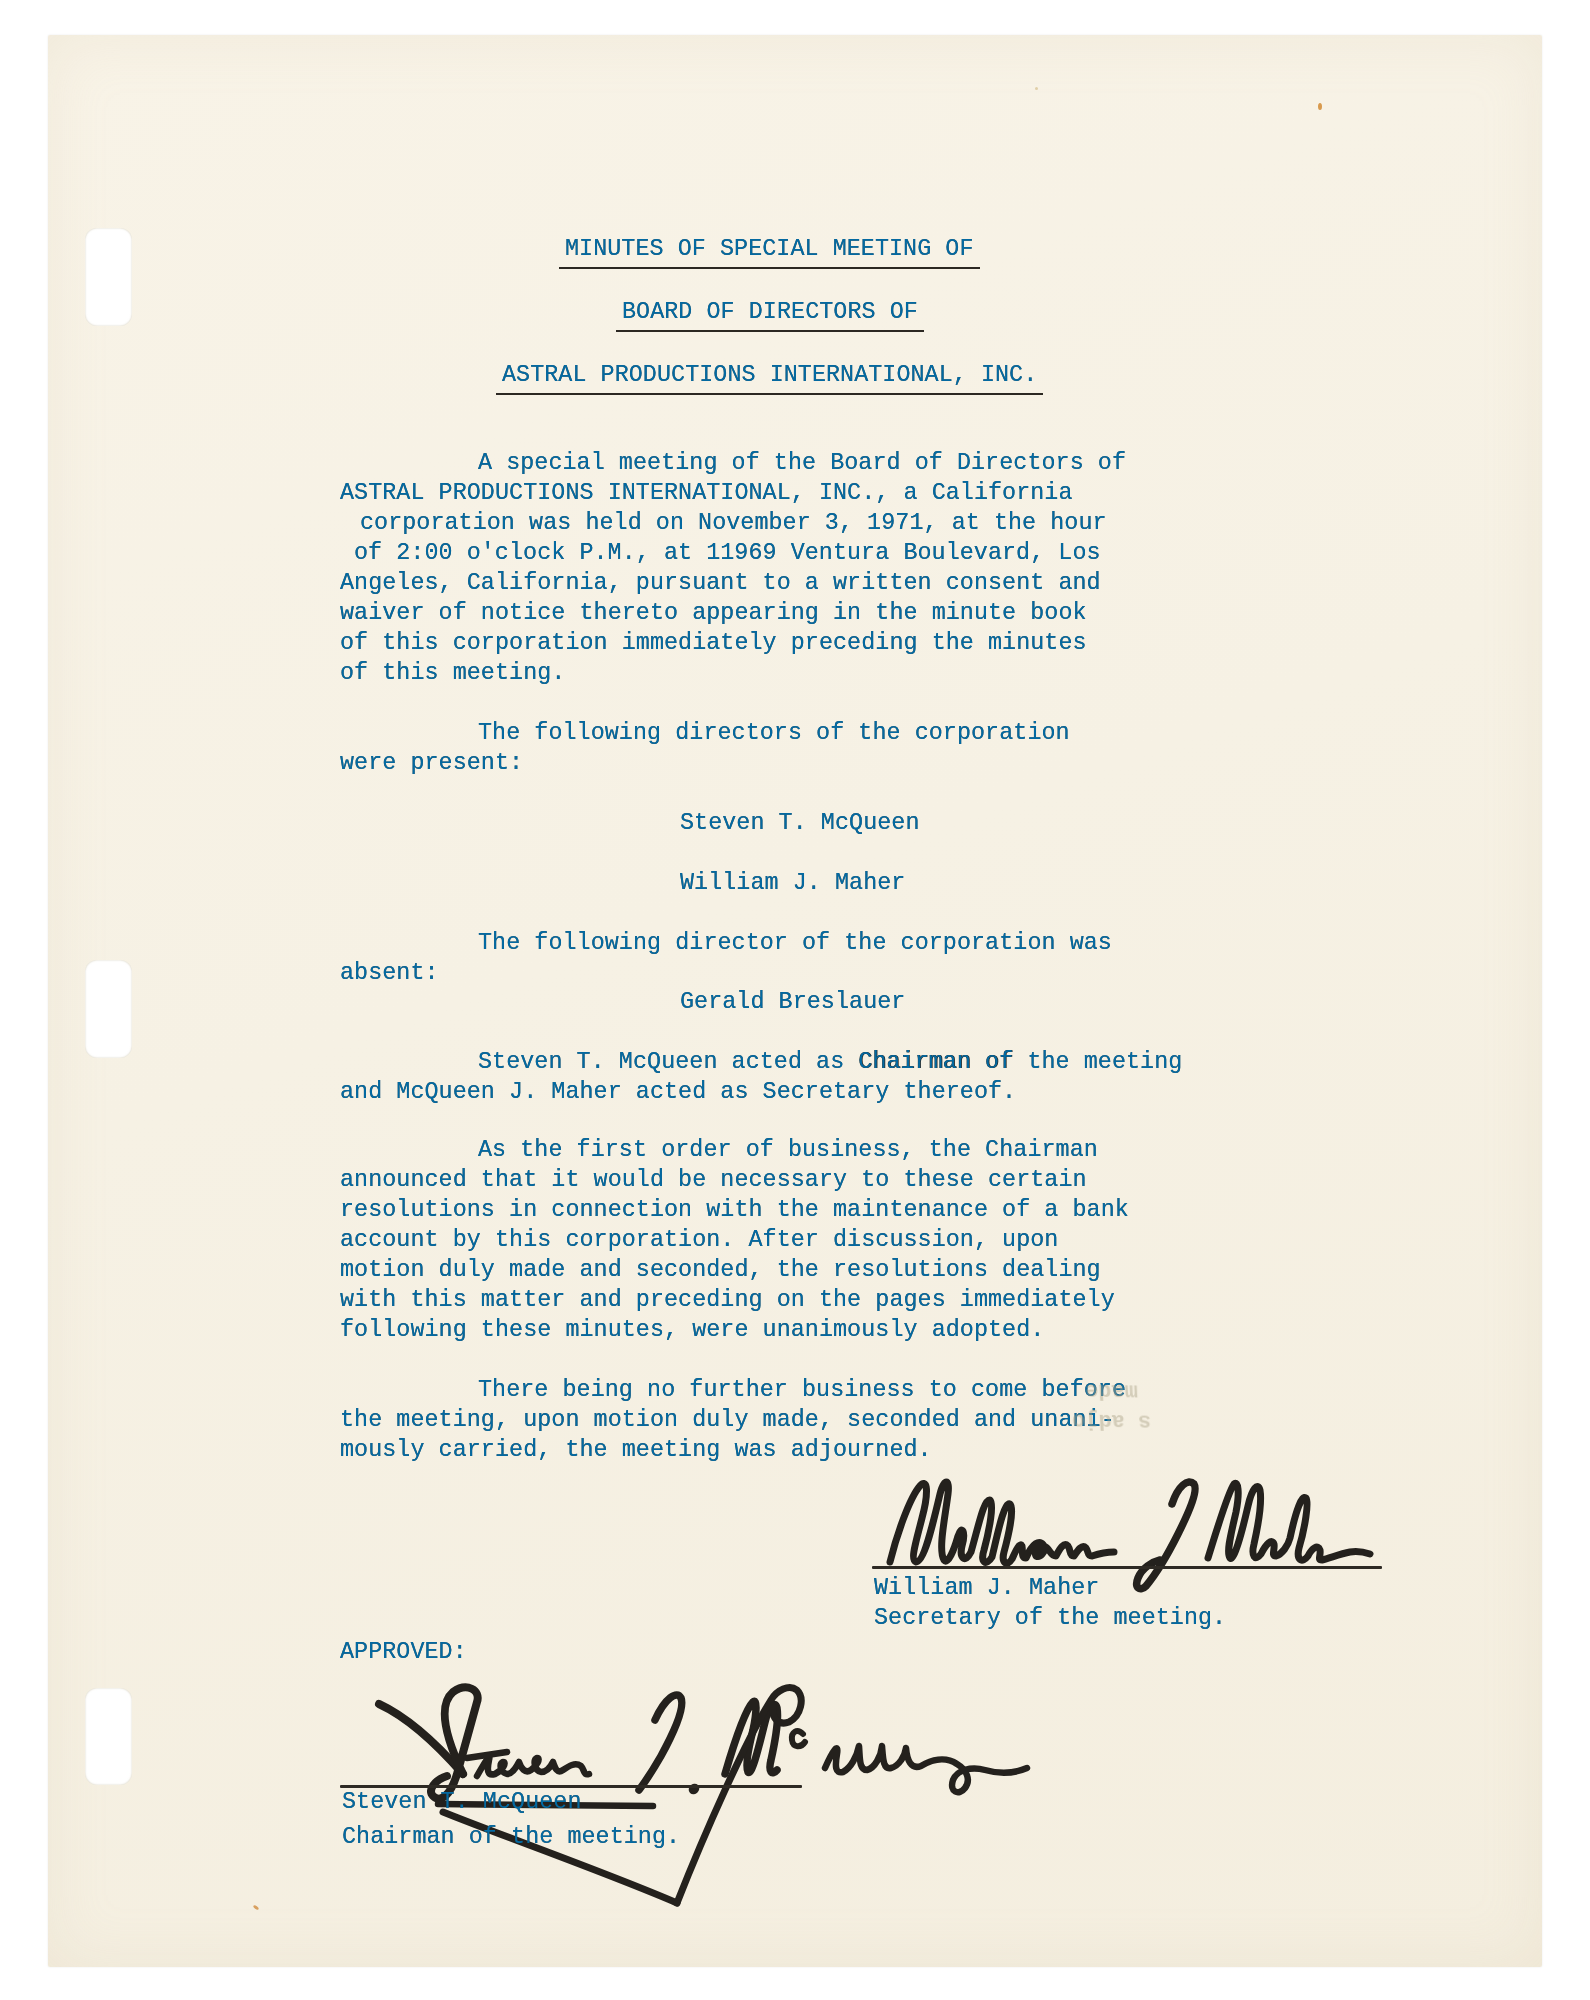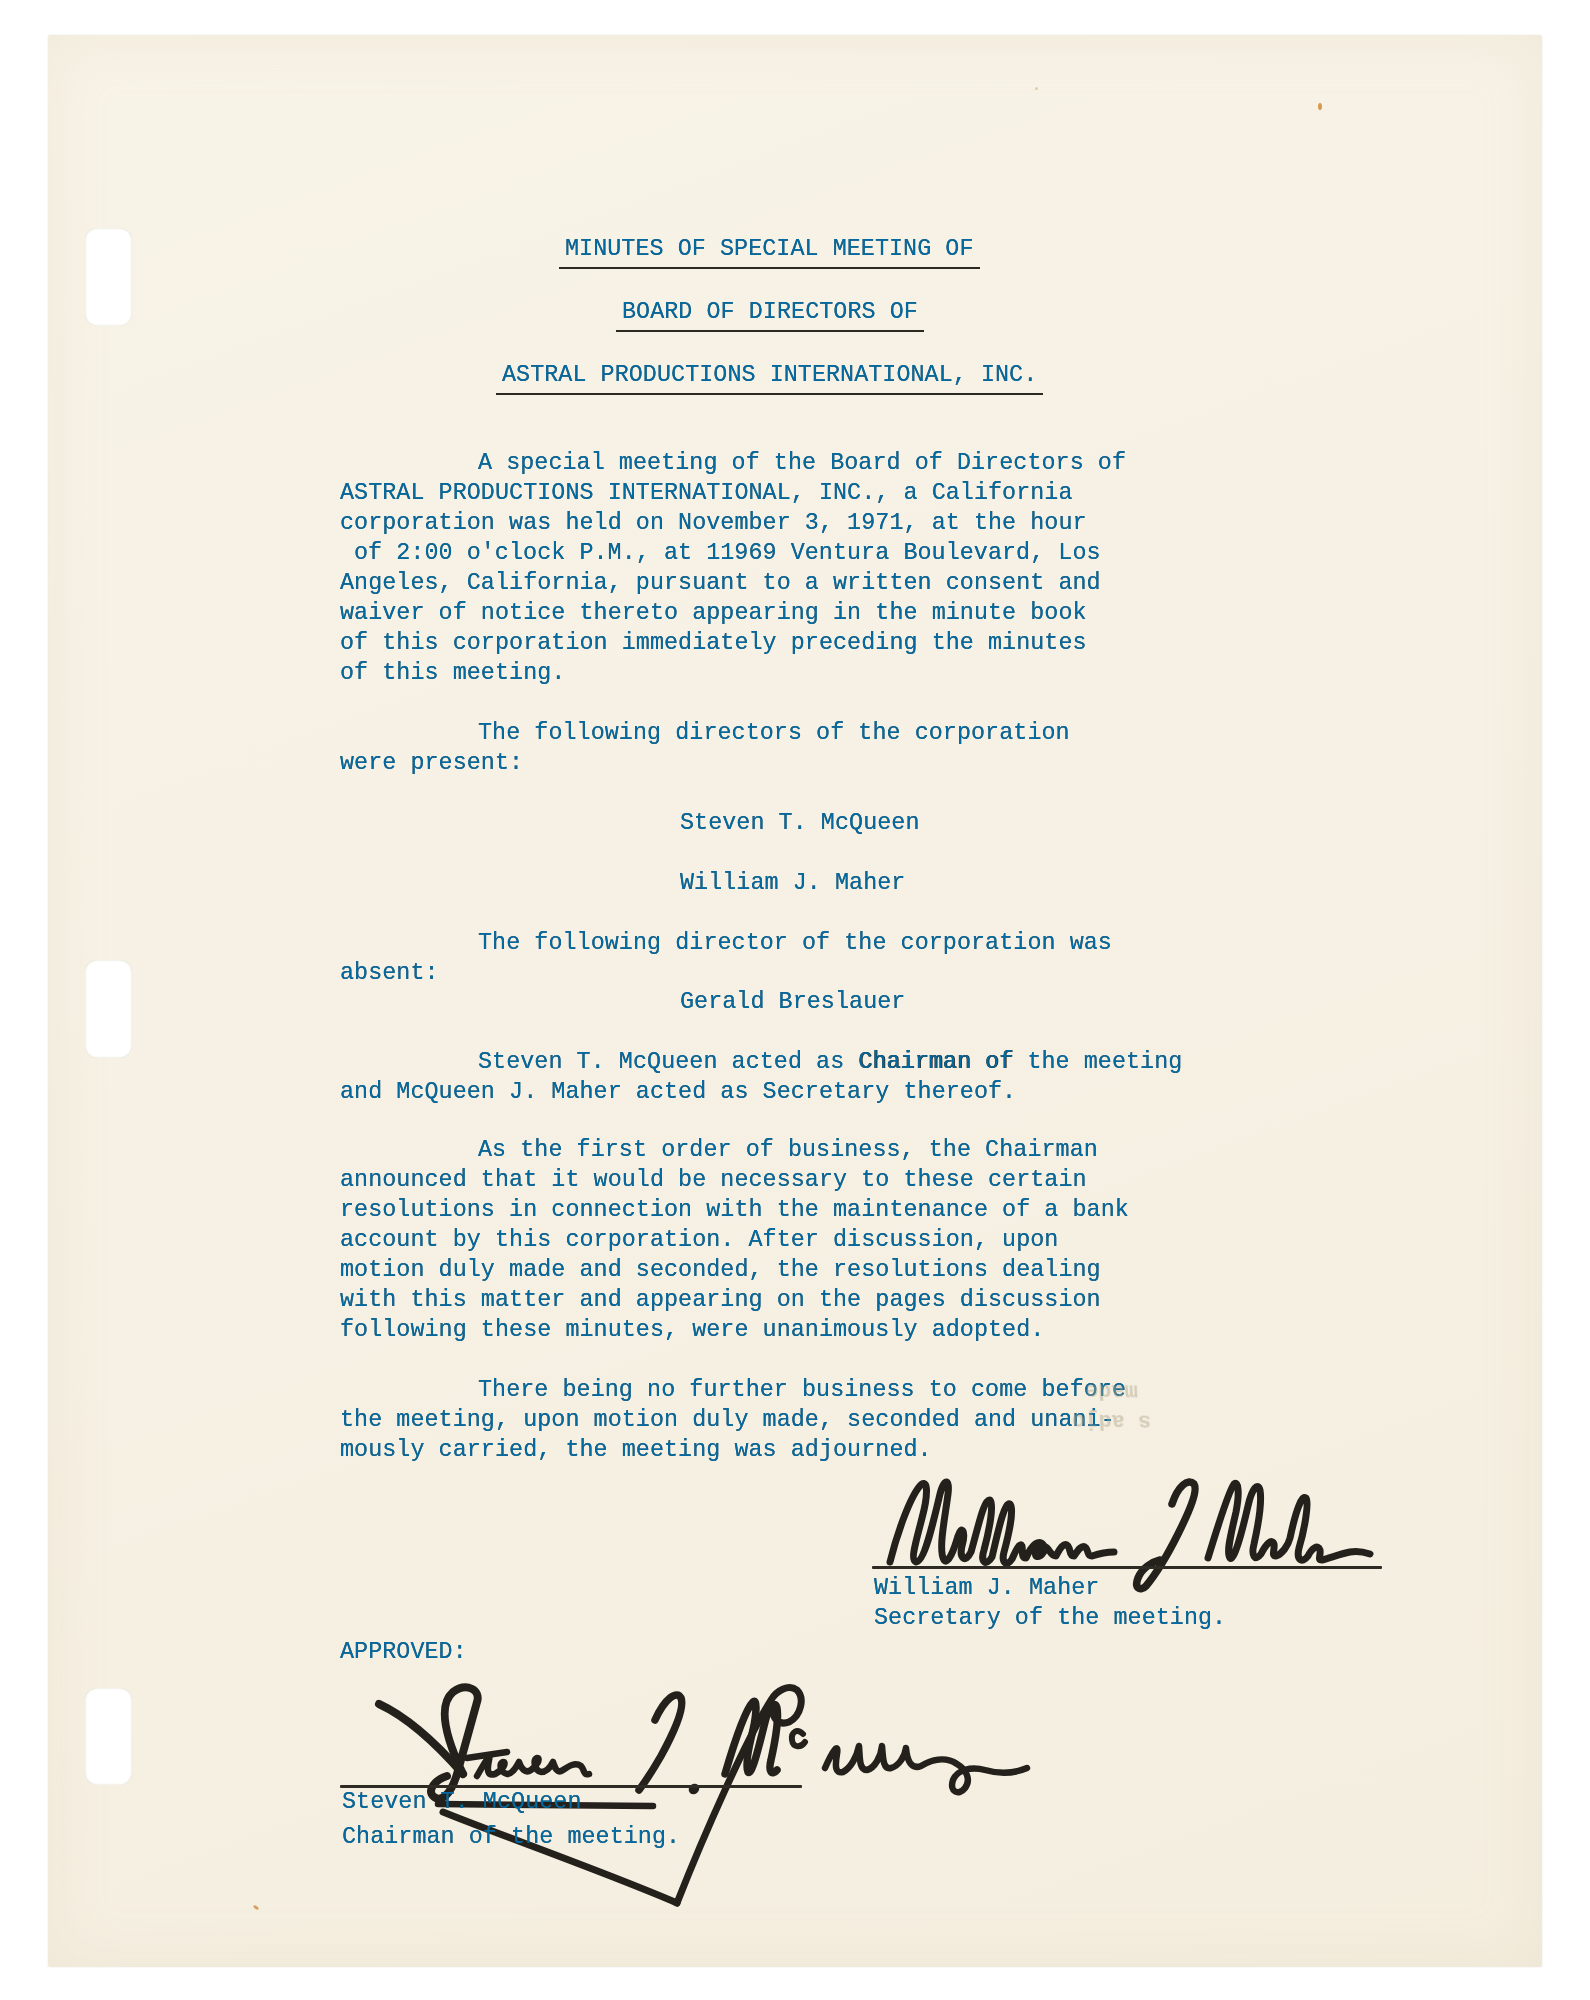--- a/index.html
+++ b/index.html
@@ -44,21 +44,21 @@
 <div class="punch-hole" style="left:85px;top:228px;height:98px;"></div>
 <div class="punch-hole" style="left:85px;top:960px;height:98px;"></div>
 <div class="punch-hole" style="left:85px;top:1688px;height:97px;"></div>
 
 <div class="typed" style="left:559px;top:238px;"><span class="title-line">MINUTES OF SPECIAL MEETING OF</span></div>
 <div class="typed" style="left:616px;top:301px;"><span class="title-line">BOARD OF DIRECTORS OF</span></div>
 <div class="typed" style="left:496px;top:364px;"><span class="title-line">ASTRAL PRODUCTIONS INTERNATIONAL, INC.</span></div>
 
 <div class="typed" style="left:478px;top:452px;">A special meeting of the Board of Directors of</div>
 <div class="typed" style="left:340px;top:482px;">ASTRAL PRODUCTIONS INTERNATIONAL, INC., a California</div>
-<div class="typed" style="left:340px;top:512px;">corporation was held on November 3, 1971, at the hour</div>
+<div class="typed" style="left:360px;top:512px;">corporation was held on November 3, 1971, at the hour</div>
 <div class="typed" style="left:340px;top:542px;margin-left:14px;">of 2:00 o'clock P.M., at 11969 Ventura Boulevard, Los</div>
 <div class="typed" style="left:340px;top:572px;">Angeles, California, pursuant to a written consent and</div>
 <div class="typed" style="left:340px;top:602px;">waiver of notice thereto appearing in the minute book</div>
 <div class="typed" style="left:340px;top:632px;">of this corporation immediately preceding the minutes</div>
 <div class="typed" style="left:340px;top:662px;text-align:center;">of this meeting.</div>
 
 <div class="typed" style="left:478px;top:722px;">The following directors of the corporation</div>
 <div class="typed" style="left:340px;top:752px;">were present:</div>
 
 <div class="typed" style="left:680px;top:812px;">Steven T. McQueen</div>
@@ -69,21 +69,21 @@
 <div class="typed" style="left:680px;top:991px;">Gerald Breslauer</div>
 
 <div class="typed" style="left:478px;top:1051px;"><span>Steven T. McQueen acted as </span><span class="bold-strike">Chairman of</span><span> the meeting</span></div>
 <div class="typed" style="left:340px;top:1081px;">and McQueen J. Maher acted as Secretary thereof.</div>
 
 <div class="typed" style="left:478px;top:1139px;">As the first order of business, the Chairman</div>
 <div class="typed" style="left:340px;top:1169px;">announced that it would be necessary to these certain</div>
 <div class="typed" style="left:340px;top:1199px;">resolutions in connection with the maintenance of a bank</div>
 <div class="typed" style="left:340px;top:1229px;">account by this corporation. After discussion, upon</div>
 <div class="typed" style="left:340px;top:1259px;">motion duly made and seconded, the resolutions dealing</div>
-<div class="typed" style="left:340px;top:1289px;">with this matter and appearing on the pages discussion</div>
+<div class="typed" style="left:340px;top:1289px;">with this matter and preceding on the pages immediately</div>
 <div class="typed" style="left:340px;top:1319px;">following these minutes, were unanimously adopted.</div>
 
 <div class="typed" style="left:478px;top:1379px;">There being no further business to come before</div>
 <div class="typed" style="left:340px;top:1409px;">the meeting, upon motion duly made, seconded and unani-</div>
 <div class="typed" style="left:340px;top:1439px;">mously carried, the meeting was adjourned.</div>
 
 <div class="ghost" style="left:1085px;top:1378px;">made</div>
 <div class="ghost" style="left:1072px;top:1408px;">s adjo</div>
 
 <svg class="sig" style="left:878px;top:1470px;" width="496" height="128" viewBox="0 0 496 128">

